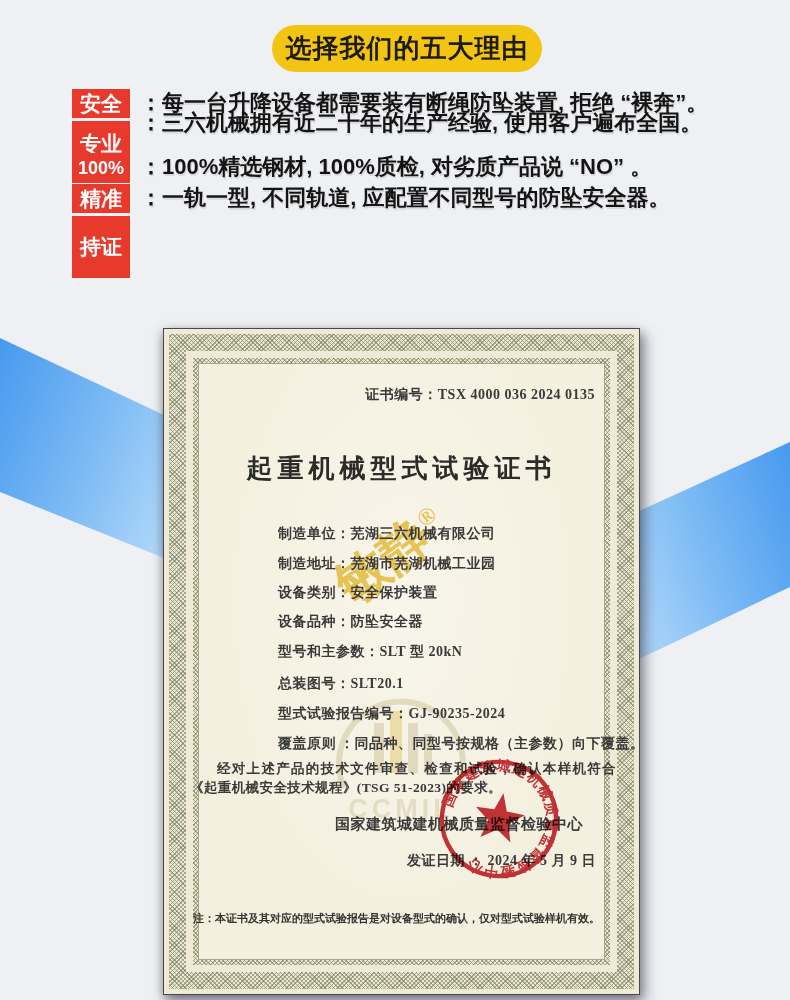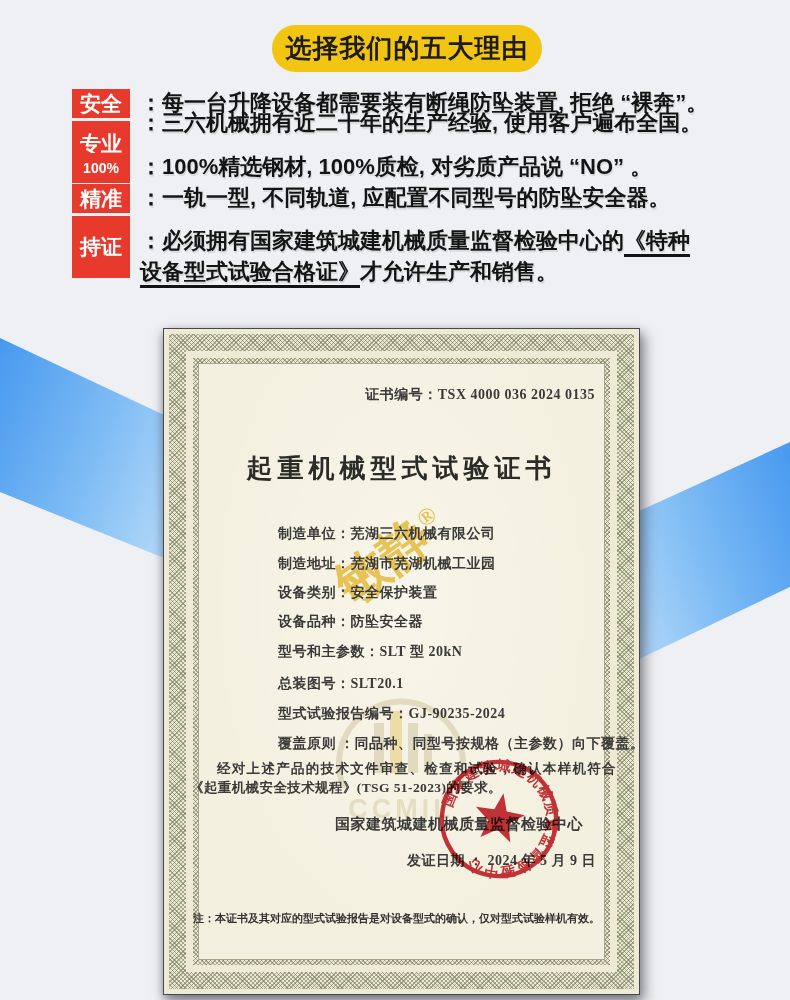--- a/index.html
+++ b/index.html
@@ -27,21 +27,21 @@
     display:flex; align-items:center; justify-content:center;
     font-size:26px; font-weight:900; color:#1e1c18; letter-spacing:1px;
   }
   
   .badge{
     position:absolute; left:72px; width:58px; background:#e73a2c; z-index:3;
     display:flex; align-items:center; justify-content:center;
     color:#fff; font-weight:900; font-size:21px;
   }
   .b1{top:89px;height:29px;} .b2{top:121px;height:45px;}
-  .b3{top:153px;height:30px;font-size:14px;} .b4{top:184px;height:29px;text-align:center;}
+  .b3{top:153px;height:30px;font-size:18px;} .b4{top:184px;height:29px;text-align:center;}
   .b5{top:216px;height:62px;}
   .rtext{
     position:absolute; left:140px; z-index:3; white-space:nowrap;
     font-size:22px; font-weight:900; color:#141414; line-height:30px;
     text-shadow:1px 2px 0 rgba(150,150,150,.25);
   }
   .t1{top:88px;} .t2{top:108px;} .t3{top:152px;} .t4{top:183px;}
   .t5{top:225px; line-height:31px;}
   .uline{border-bottom:3px solid #141414; padding-bottom:1px;}
   
@@ -110,24 +110,20 @@
   <div class="badge b2">专业</div>
   <div class="rtext t2">：三六机械拥有近二十年的生产经验, 使用客户遍布全国。</div>
 
   <div class="badge b3">100%</div>
   <div class="rtext t3">：100%精选钢材, 100%质检, 对劣质产品说 “NO” 。</div>
 
   <div class="badge b4">精准</div>
   <div class="rtext t4">：一轨一型, 不同轨道, 应配置不同型号的防坠安全器。</div>
 
   <div class="badge b5">持证</div>
-  <div class="rtext t5">
-    <span>：必须拥有国家建筑城建机械质量监督检验中心的</span><span class="uline">《特种</span><br>
-    <span class="uline">设备型式试验合格证》</span><span>才允许生产和销售。</span>
-  </div>
 
   <div class="cert">
     <div class="band band-outer"></div>
     <div class="gap1"></div>
     <div class="band band-inner"></div>
     <div class="paper"></div>
 
     <svg class="logo-mark" width="170" height="170" viewBox="0 0 170 170">
       <path d="M 28 122 A 62 62 0 1 1 142 122" fill="none" stroke="#c9bd93" stroke-width="6"></path>
       <rect x="58" y="57" width="10" height="50" fill="#c9bd93"></rect>

